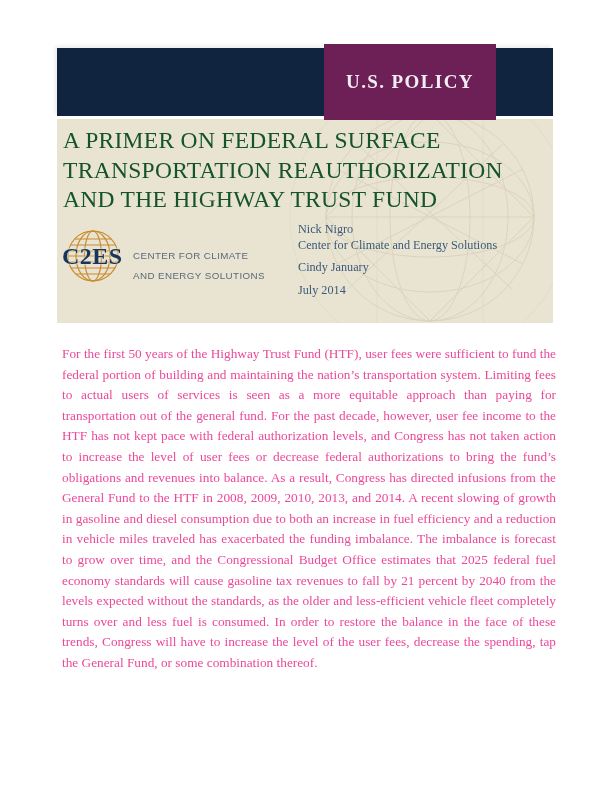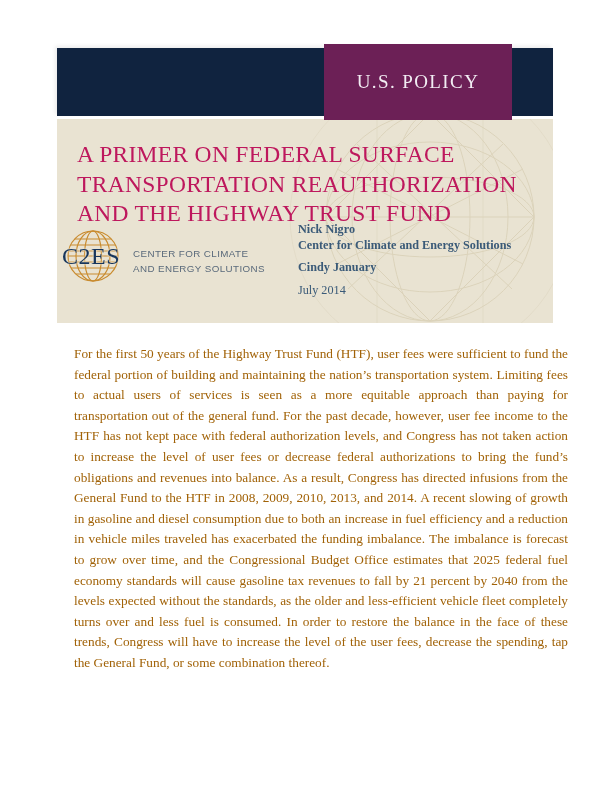--- a/index.html
+++ b/index.html
@@ -7,62 +7,62 @@
     width:609px;height:789px;position:relative;background:#ffffff;
     font-family:"Liberation Serif", serif;overflow:hidden;
   }
   
   .navy-bar{
     position:absolute;left:57px;top:48px;width:496px;height:68px;
     background:#10233f;z-index:1;
     box-shadow:-2px -2px 4px rgba(0,0,0,0.08);
   }
   .policy-box{
-    position:absolute;left:324px;top:44px;width:188px;height:76px;
+    position:absolute;left:324px;top:44px;width:172px;height:76px;
     background:#6c2056;z-index:2;
-    display:flex;align-items:center;justify-content:center;
+    display:flex;align-items:center;justify-content:center;font-weight:bold;
   }
   .policy-box span{
     color:#f2edf3;font-size:19px;letter-spacing:1.4px;
   }
   
   .masthead{
     position:absolute;left:57px;top:119px;width:496px;height:204px;
     background:#e9e3d2;overflow:hidden;z-index:1;
   }
   .watermark{position:absolute;left:0;top:0;pointer-events:none;}
   .doc-title{
     position:absolute;left:6px;top:7px;
     font-size:23.5px;line-height:29.5px;letter-spacing:0.3px;
-    color:#be185d;white-space:pre;margin:14px;font-weight:normal;
+    color:#14532d;white-space:pre;margin:0;font-weight:normal;
   }
   
   .logo{position:absolute;left:5px;top:108px;width:235px;height:62px;}
   .logo .globe{position:absolute;left:4px;top:2px;}
   .logo .acronym{
     position:absolute;left:0px;top:16px;
-    font-weight:normal;font-size:24px;color:#17365c;letter-spacing:0.5px;
+    font-weight:bold;font-size:24px;color:#17365c;letter-spacing:0.5px;
     text-shadow:0 0 2px #e9e3d2, 0 0 3px #e9e3d2;
   }
   .logo .orgname{
     position:absolute;left:71px;top:19px;
     font-family:"Liberation Sans", sans-serif;
-    font-size:9.8px;line-height:15px;letter-spacing:0.4px;
+    font-size:9.8px;line-height:20px;letter-spacing:0.4px;
     color:#5a6a7b;white-space:pre;
   }
   
   .authors{position:absolute;left:241px;top:103px;color:#3a5a78;}
-  .author-group{margin-bottom:7px;font-weight:bold;}
+  .author-group{margin-bottom:7px;}
   .author-name,.author-affil,.pub-date{
     font-size:12.2px;line-height:15.5px;
   }
   
   .body-par{
-    position:absolute;left:74px;top:344px;width:494px;
-    font-size:13.3px;line-height:20.6px;color:#a16207;
+    position:absolute;left:62px;top:344px;width:494px;
+    font-size:13.3px;line-height:20.6px;color:#ec4899;
     text-align:justify;margin:0;
   }
 </style>
 </head>
 <body>
 
 <div class="navy-bar"></div>
 
 <div class="policy-box">
   <span>U.S. POLICY</span>

